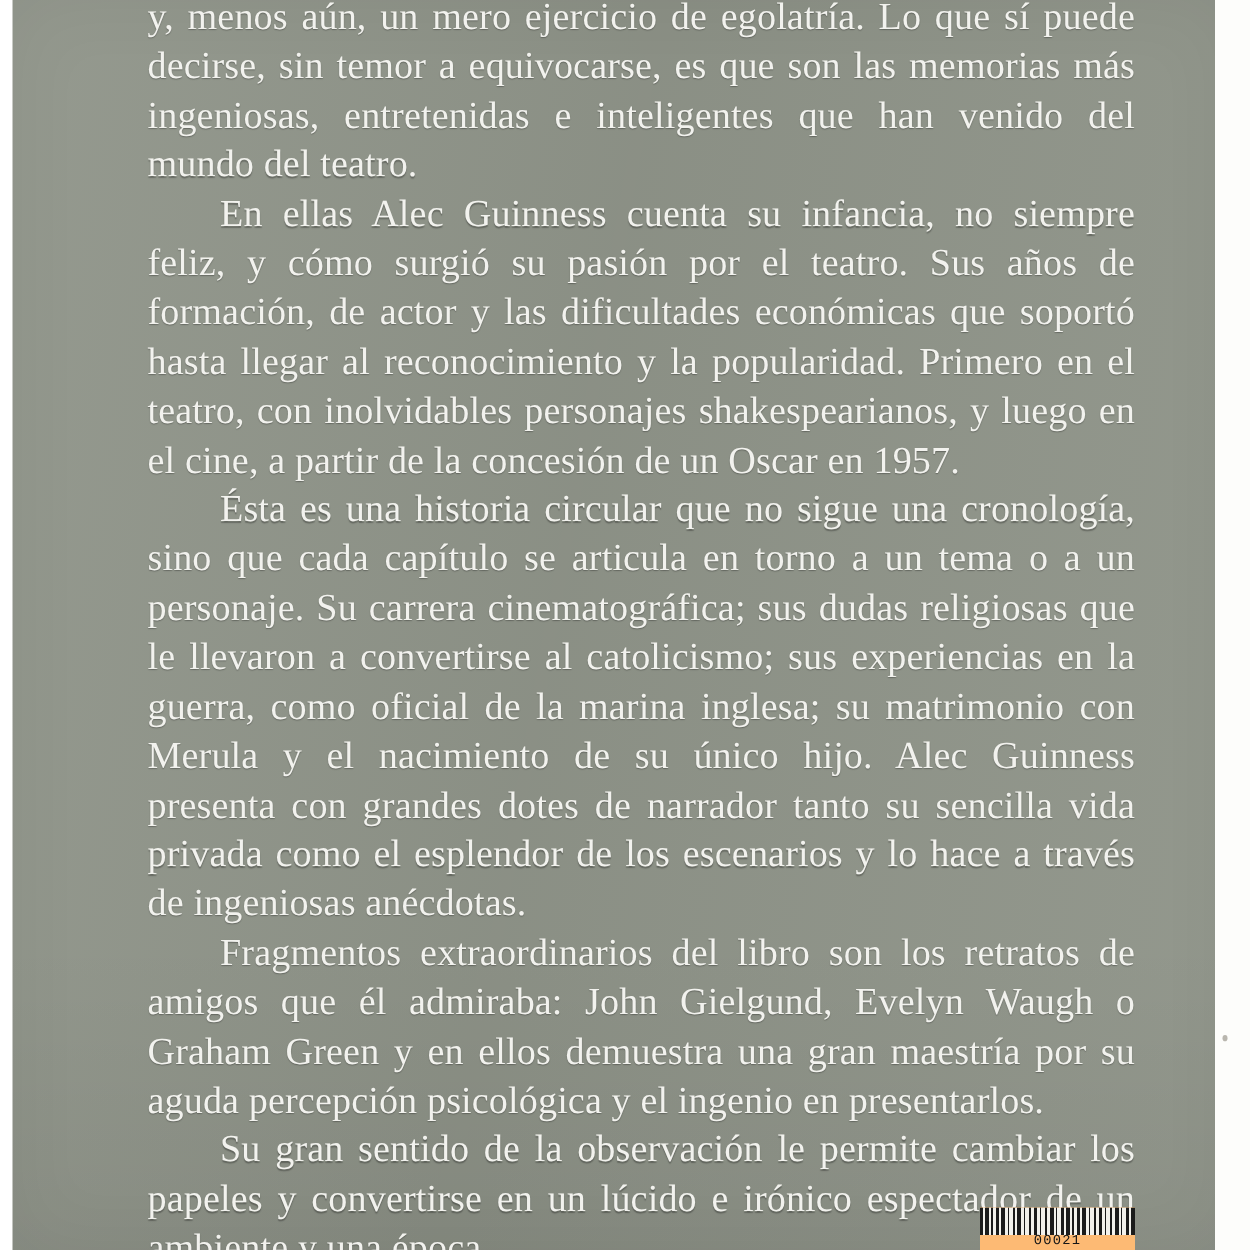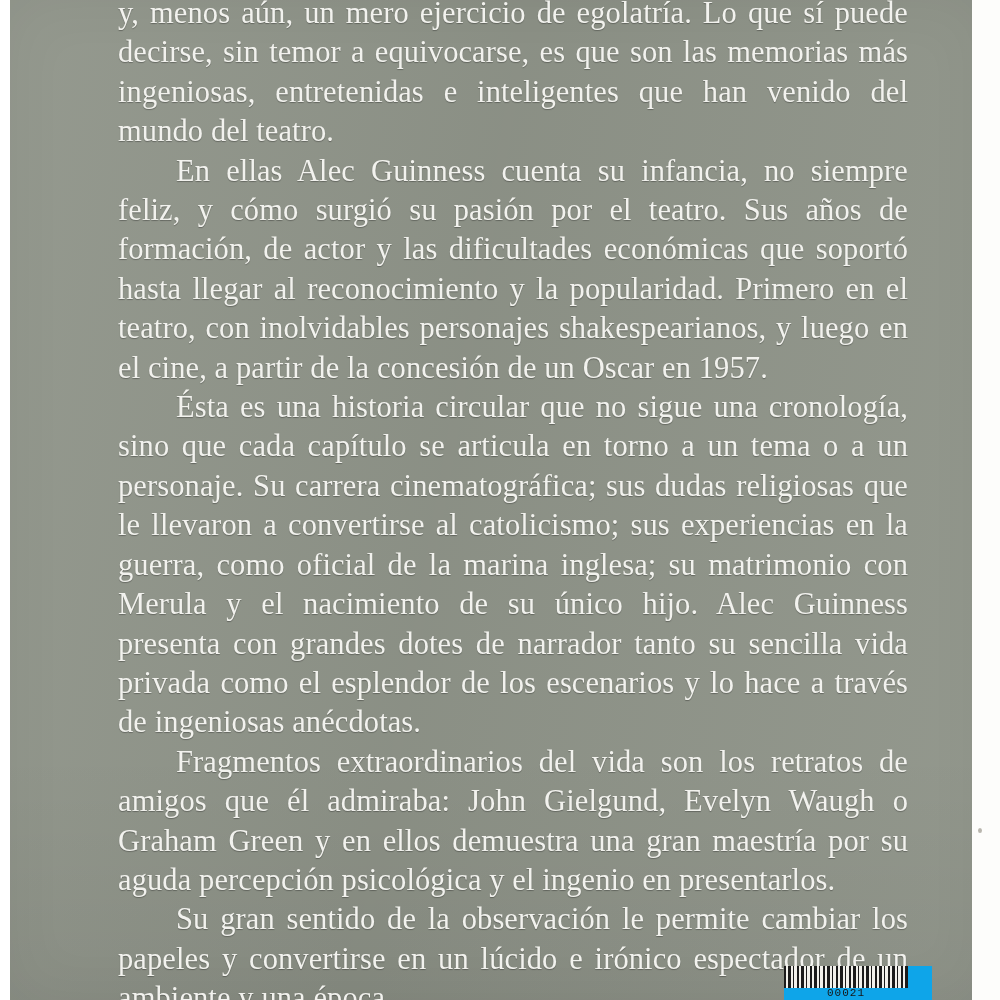--- a/index.html
+++ b/index.html
@@ -67,23 +67,23 @@
     text-indent: 58px;
   }
   #blurb p.first {
     text-indent: 0;
   }
   
   #barcode {
     position: absolute;
     left: 774px;
     top: 966px;
-    width: 148px;
+    width: 124px;
     height: 34px;
-    background: #0ea5e9;
+    background: #fdba74;
     overflow: hidden;
   }
   #barcode .bars {
     position: absolute;
     left: 0;
     top: 0;
     width: 124px;
     height: 22px;
     background:
       repeating-linear-gradient(90deg,
@@ -120,21 +120,21 @@
 <body>
 
 <div id="page">
 
   <div id="cover">
 
     <div id="blurb">
       <p class="first">y, menos aún, un mero ejercicio de egolatría. Lo que sí puede decirse, sin temor a equivocarse, es que son las memorias más ingeniosas, entretenidas e inteligentes que han venido del mundo del teatro.</p>
       <p>En ellas Alec Guinness cuenta su infancia, no siempre feliz, y cómo surgió su pasión por el teatro. Sus años de formación, de actor y las dificultades económicas que soportó hasta llegar al reconocimiento y la popularidad. Primero en el teatro, con inolvidables personajes shakespearianos, y luego en el cine, a partir de la concesión de un Oscar en 1957.</p>
       <p>Ésta es una historia circular que no sigue una cronología, sino que cada capítulo se articula en torno a un tema o a un personaje. Su carrera cinematográfica; sus dudas religiosas que le llevaron a convertirse al catolicismo; sus experiencias en la guerra, como oficial de la marina inglesa; su matrimonio con Merula y el nacimiento de su único hijo. Alec Guinness presenta con grandes dotes de narrador tanto su sencilla vida privada como el esplendor de los escenarios y lo hace a través de ingeniosas anécdotas.</p>
-      <p>Fragmentos extraordinarios del vida son los retratos de amigos que él admiraba: John Gielgund, Evelyn Waugh o Graham Green y en ellos demuestra una gran maestría por su aguda percepción psicológica y el ingenio en presentarlos.</p>
+      <p>Fragmentos extraordinarios del libro son los retratos de amigos que él admiraba: John Gielgund, Evelyn Waugh o Graham Green y en ellos demuestra una gran maestría por su aguda percepción psicológica y el ingenio en presentarlos.</p>
       <p>Su gran sentido de la observación le permite cambiar los papeles y convertirse en un lúcido e irónico espectador de un ambiente y una época.</p>
     </div>
 
     <div id="barcode">
       <div class="bars"></div>
       <div class="digits">00021</div>
     </div>
 
   </div>
 

